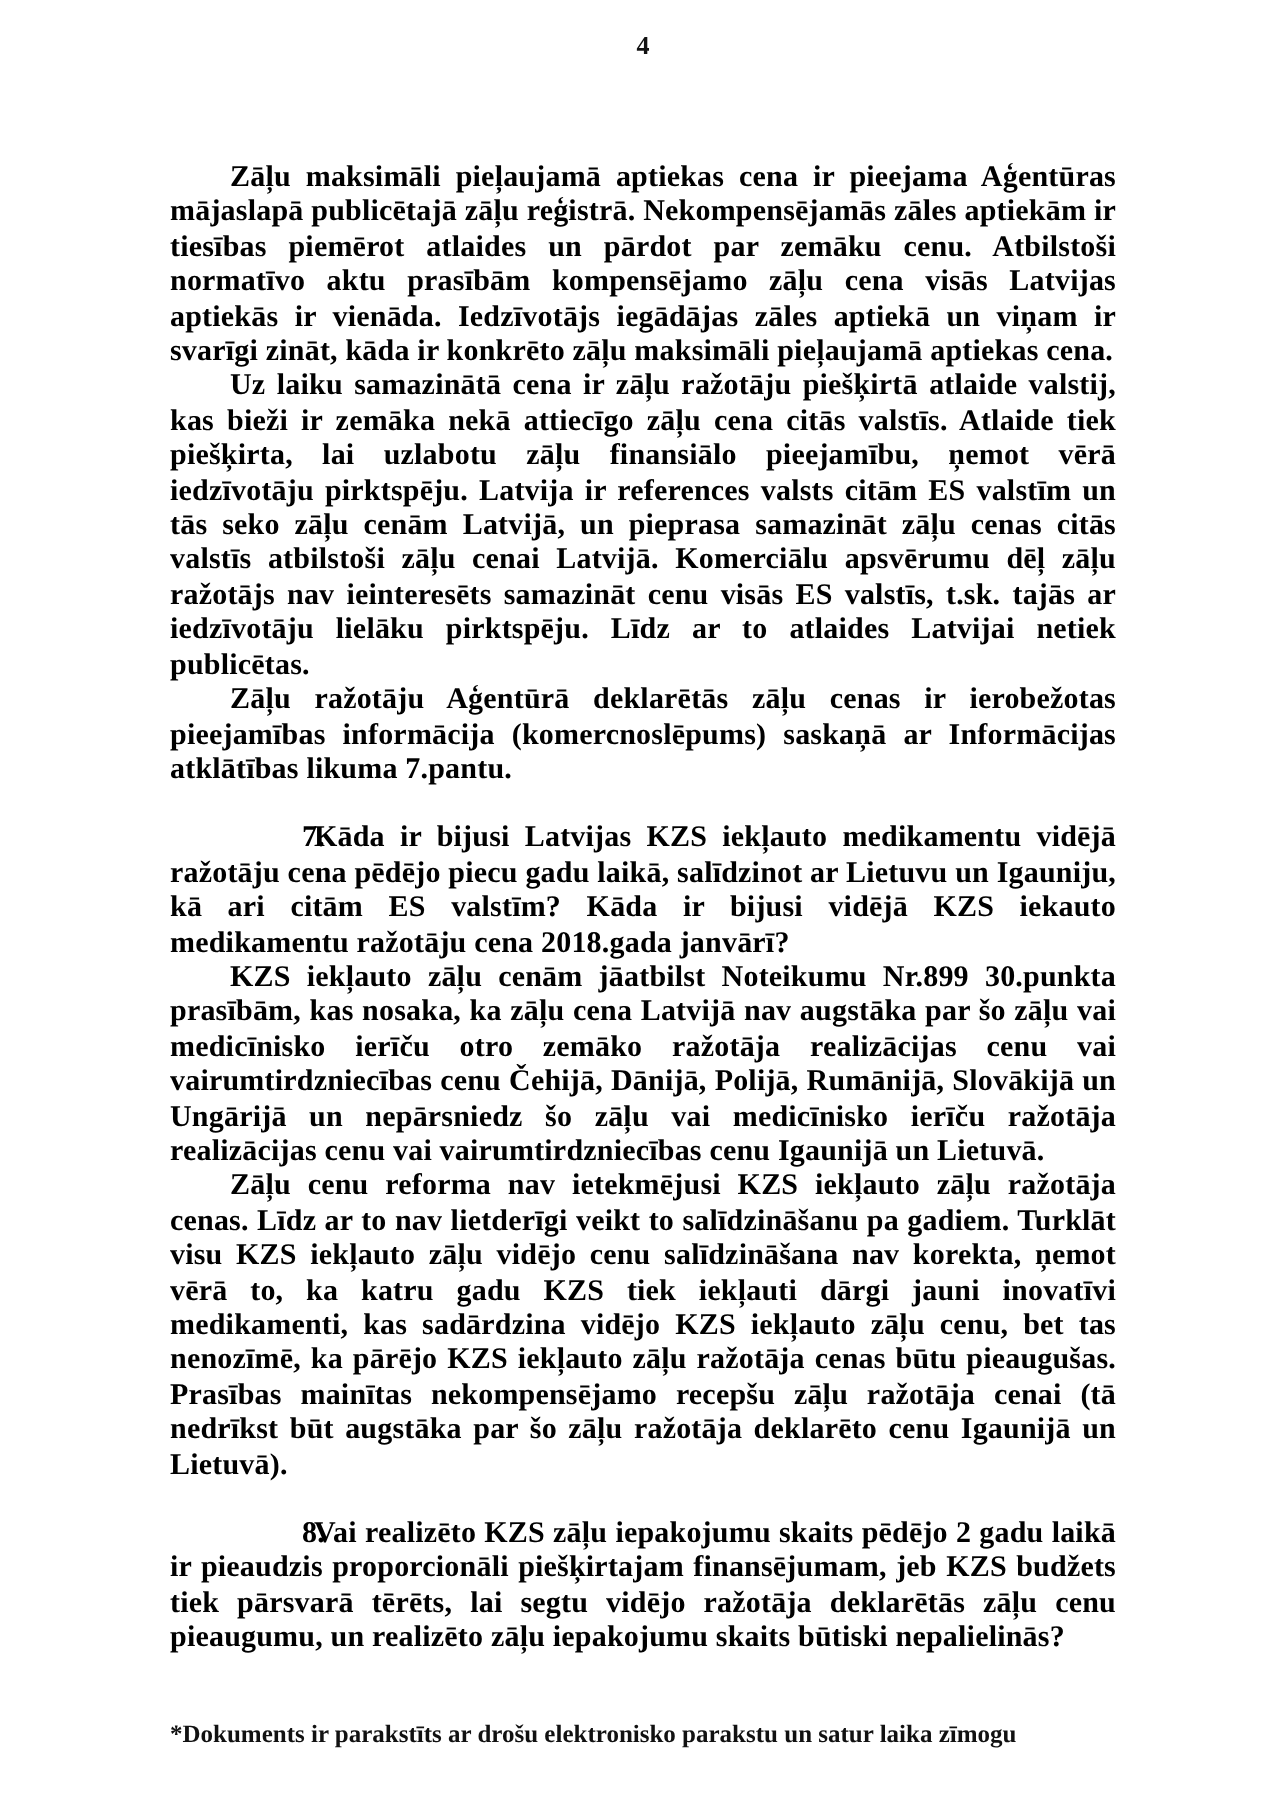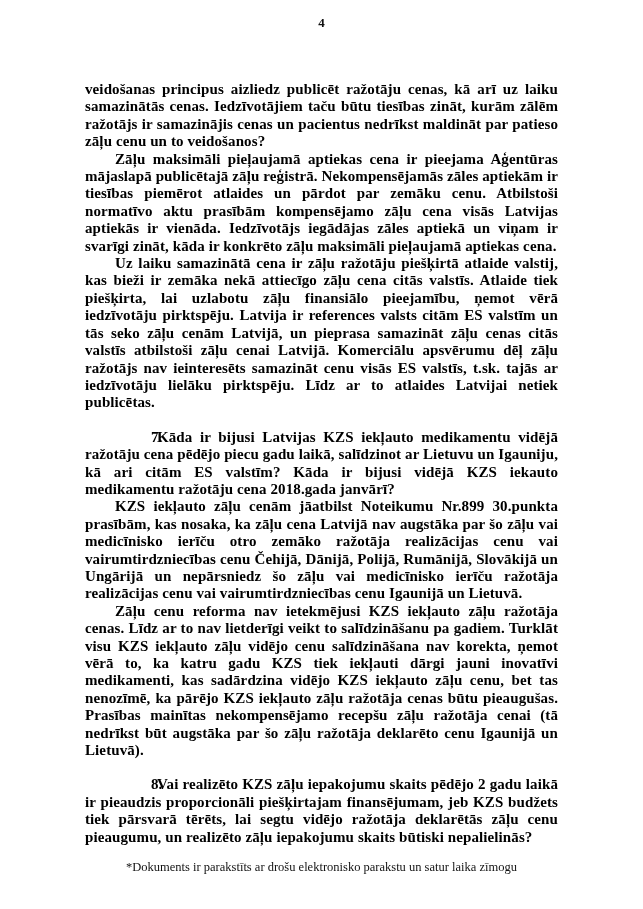--- a/index.html
+++ b/index.html
@@ -56,41 +56,41 @@
   .q-number {
     display: inline-block;
     width: 39px;
     font-weight: bold;
   }
   .footer-note {
     position: absolute;
     left: 85px;
     width: 473px;
     top: 860px;
-    text-align: center;
     font-size: 12.5px;
     line-height: 15px;
     color: #111;
+    font-weight: bold;
   }
 </style>
 </head>
 <body>
 
 <div class="page">
 
   <div class="page-number">4</div>
 
   <div class="doc-body">
 
-    <p class="continuation-bold">veidošanas principus aizliedz publicēt ražotāju cenas, kā arī uz laiku samazinātās cenas. Iedzīvotājiem taču būtu tiesības zināt, kurām zālēm ražotājs ir samazinājis cenas un pacientus nedrīkst maldināt par patieso zāļu cenu un to veidošanos?</p>
 
     <p class="para">Zāļu maksimāli pieļaujamā aptiekas cena ir pieejama Aģentūras mājaslapā publicētajā zāļu reģistrā. Nekompensējamās zāles aptiekām ir tiesības piemērot atlaides un pārdot par zemāku cenu. Atbilstoši normatīvo aktu prasībām kompensējamo zāļu cena visās Latvijas aptiekās ir vienāda. Iedzīvotājs iegādājas zāles aptiekā un viņam ir svarīgi zināt, kāda ir konkrēto zāļu maksimāli pieļaujamā aptiekas cena.</p>
 
     <p class="para">Uz laiku samazinātā cena ir zāļu ražotāju piešķirtā atlaide valstij, kas bieži ir zemāka nekā attiecīgo zāļu cena citās valstīs. Atlaide tiek piešķirta, lai uzlabotu zāļu finansiālo pieejamību, ņemot vērā iedzīvotāju pirktspēju. Latvija ir references valsts citām ES valstīm un tās seko zāļu cenām Latvijā, un pieprasa samazināt zāļu cenas citās valstīs atbilstoši zāļu cenai Latvijā. Komerciālu apsvērumu dēļ zāļu ražotājs nav ieinteresēts samazināt cenu visās ES valstīs, t.sk. tajās ar iedzīvotāju lielāku pirktspēju. Līdz ar to atlaides Latvijai netiek publicētas.</p>
 
+    <p class="para">Zāļu ražotāju Aģentūrā deklarētās zāļu cenas ir ierobežotas pieejamības informācija (komercnoslēpums) saskaņā ar Informācijas atklātības likuma 7.pantu.</p>
 
     <p class="question"><span class="q-number">7.</span><span>Kāda ir bijusi Latvijas KZS iekļauto medikamentu vidējā ražotāju cena pēdējo piecu gadu laikā, salīdzinot ar Lietuvu un Igauniju, kā ari citām ES valstīm? Kāda ir bijusi vidējā KZS iekauto medikamentu ražotāju cena 2018.gada janvārī?</span></p>
 
     <p class="para">KZS iekļauto zāļu cenām jāatbilst Noteikumu Nr.899 30.punkta prasībām, kas nosaka, ka zāļu cena Latvijā nav augstāka par šo zāļu vai medicīnisko ierīču otro zemāko ražotāja realizācijas cenu vai vairumtirdzniecības cenu Čehijā, Dānijā, Polijā, Rumānijā, Slovākijā un Ungārijā un nepārsniedz šo zāļu vai medicīnisko ierīču ražotāja realizācijas cenu vai vairumtirdzniecības cenu Igaunijā un Lietuvā.</p>
 
     <p class="para">Zāļu cenu reforma nav ietekmējusi KZS iekļauto zāļu ražotāja cenas. Līdz ar to nav lietderīgi veikt to salīdzināšanu pa gadiem. Turklāt visu KZS iekļauto zāļu vidējo cenu salīdzināšana nav korekta, ņemot vērā to, ka katru gadu KZS tiek iekļauti dārgi jauni inovatīvi medikamenti, kas sadārdzina vidējo KZS iekļauto zāļu cenu, bet tas nenozīmē, ka pārējo KZS iekļauto zāļu ražotāja cenas būtu pieaugušas. Prasības mainītas nekompensējamo recepšu zāļu ražotāja cenai (tā nedrīkst būt augstāka par šo zāļu ražotāja deklarēto cenu Igaunijā un Lietuvā).</p>
 
     <p class="question"><span class="q-number">8.</span><span>Vai realizēto KZS zāļu iepakojumu skaits pēdējo 2 gadu laikā ir pieaudzis proporcionāli piešķirtajam finansējumam, jeb KZS budžets tiek pārsvarā tērēts, lai segtu vidējo ražotāja deklarētās zāļu cenu pieaugumu, un realizēto zāļu iepakojumu skaits būtiski nepalielinās?</span></p>
 
   </div>

